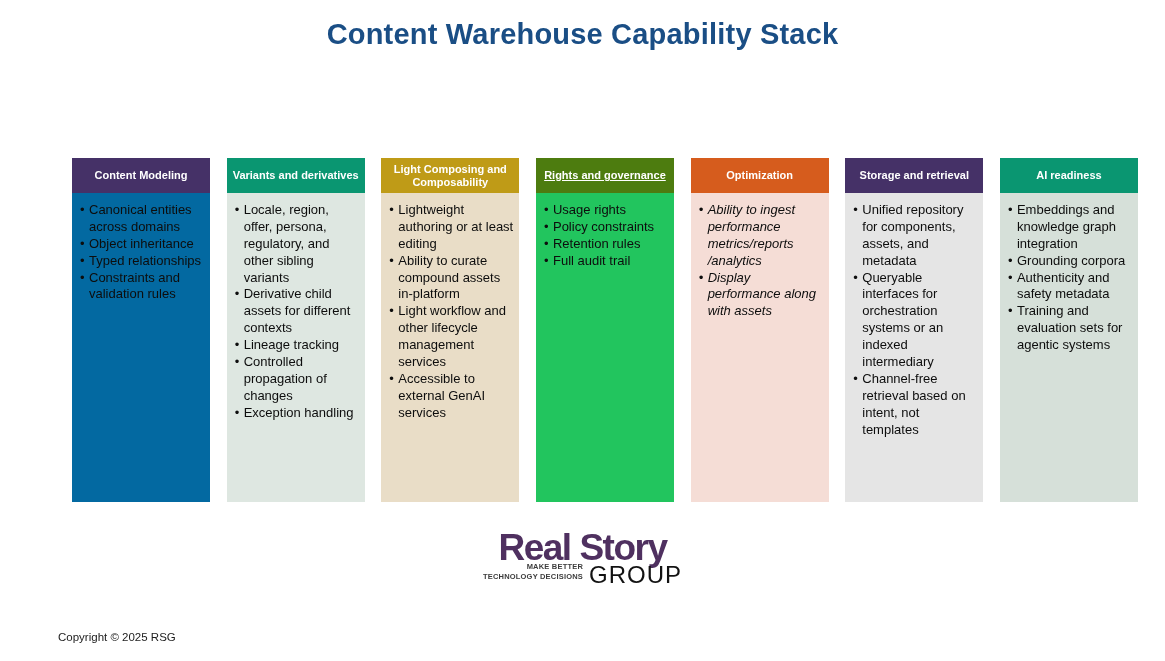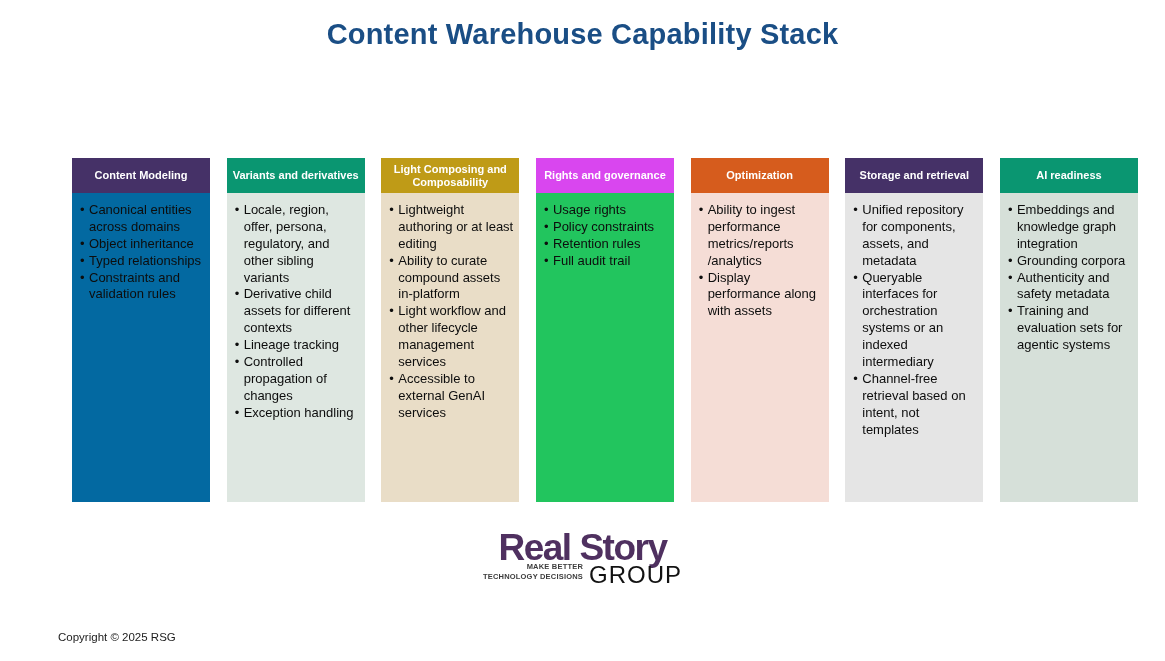--- a/index.html
+++ b/index.html
@@ -88,33 +88,33 @@
     <div class="col-body" style="background-color: rgb(233, 221, 199);">
       <ul>
           <li>Lightweight authoring or at least editing</li>
           <li>Ability to curate compound assets in-platform</li>
           <li>Light workflow and other lifecycle management services</li>
           <li>Accessible to external GenAI services</li>
         </ul>
     </div>
   </div>
   <div class="column">
-    <div class="col-header" style="background-color: #d946ef;">Rights and governance</div>
+    <div class="col-header" style="background-color: #4d7c0f; text-decoration: underline;">Rights and governance</div>
     <div class="col-body" style="background-color: #22c55e;">
       <ul>
           <li>Usage rights</li>
           <li>Policy constraints</li>
           <li>Retention rules</li>
           <li>Full audit trail</li>
         </ul>
     </div>
   </div>
   <div class="column">
     <div class="col-header" style="background-color: rgb(214, 92, 29);">Optimization</div>
-    <div class="col-body" style="background-color: rgb(245, 221, 214);">
+    <div class="col-body" style="background-color: rgb(245, 221, 214); font-style: italic;">
       <ul>
           <li>Ability to ingest performance metrics/reports /analytics</li>
           <li>Display performance along with assets</li>
         </ul>
     </div>
   </div>
   <div class="column">
     <div class="col-header" style="background-color: rgb(69, 49, 103);">Storage and retrieval</div>
     <div class="col-body" style="background-color: #e5e5e5;">
       <ul>

